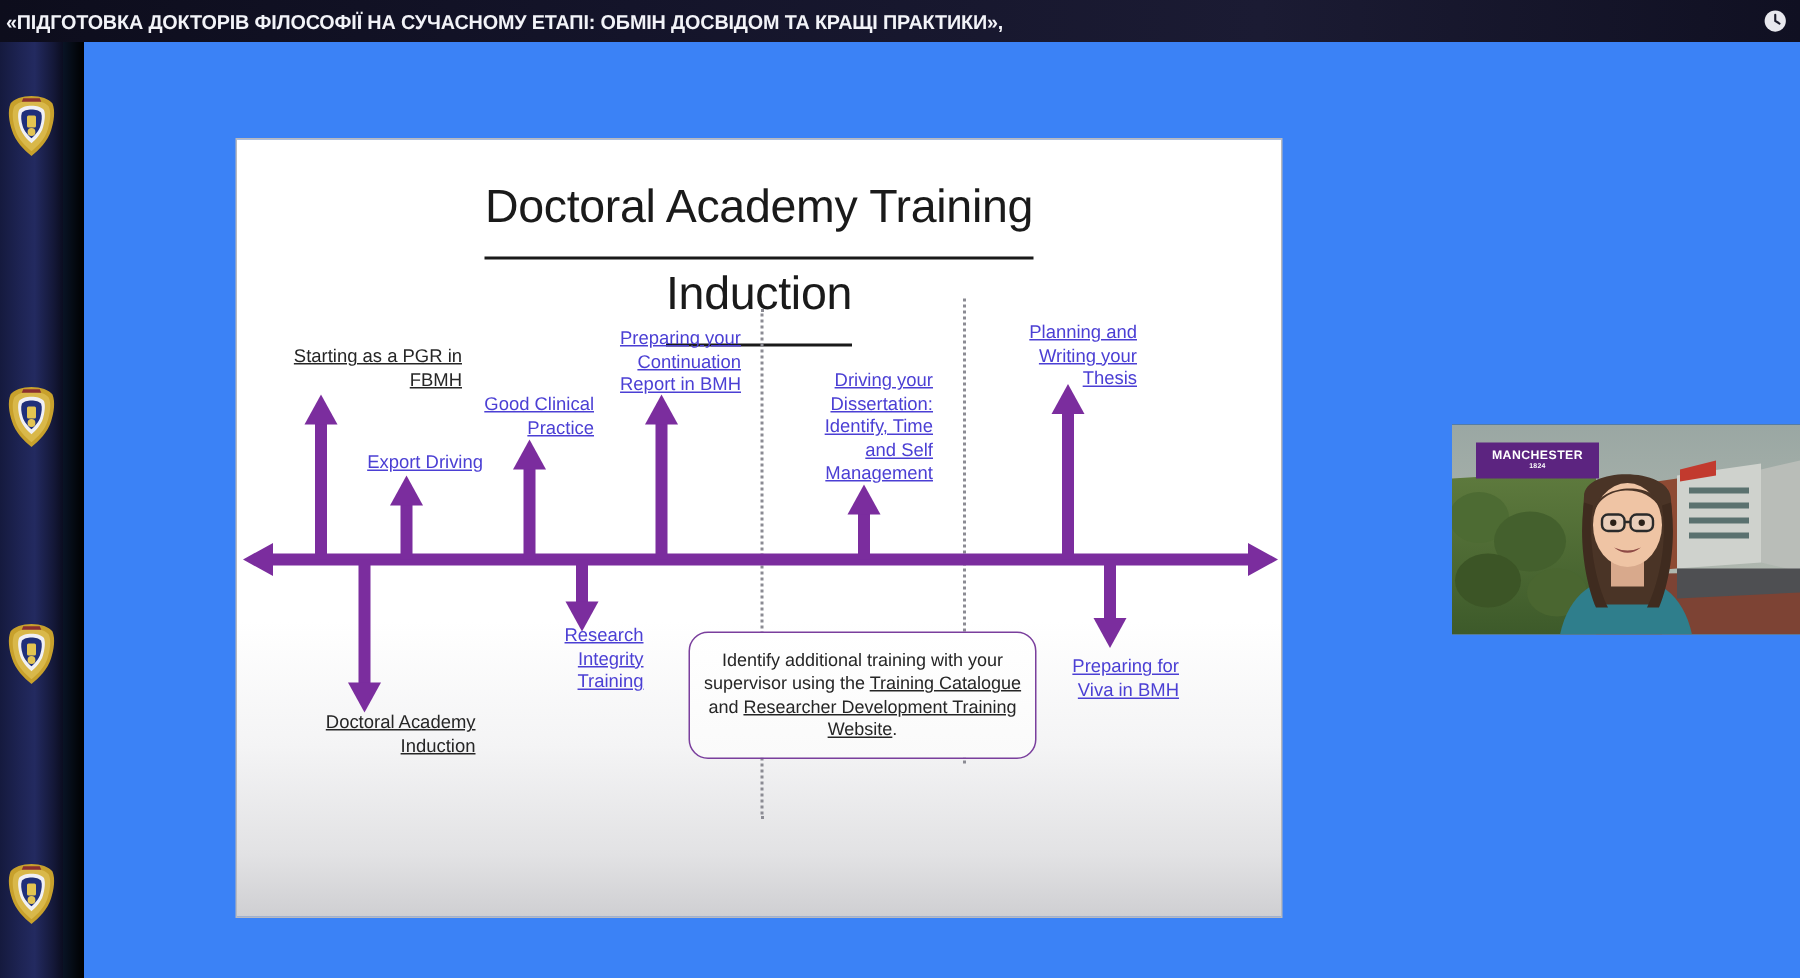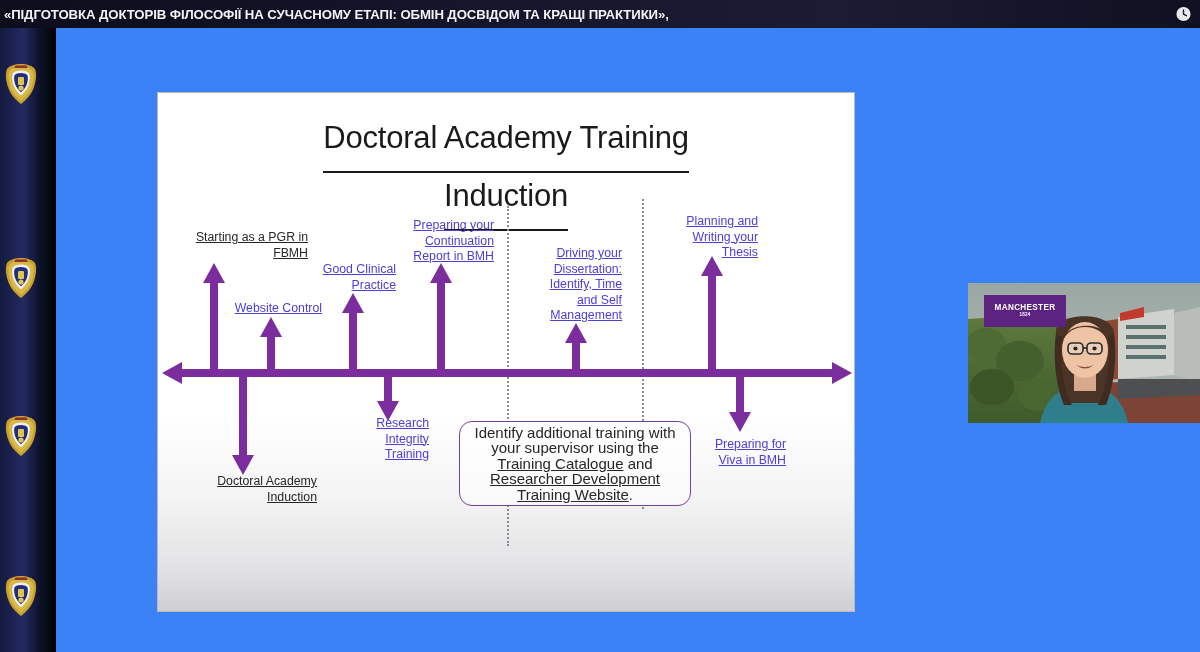--- a/index.html
+++ b/index.html
@@ -79,32 +79,32 @@
 
   
   .callout{
     position:absolute; left:458px; top:420px; width:232px; height:85px;
     border:1.6px solid #7a3f9d; border-radius:13px;
     background:linear-gradient(180deg,#ffffff,#fafafa);
     display:flex; align-items:center; justify-content:center;
     padding:4px 9px;
   }
   .callout-text{
-    font-size:15px; line-height:15.5px; color:#262626; text-align:center;
+    font-size:12px; line-height:15.5px; color:#262626; text-align:center;
   }
   .callout-text u{ text-decoration:underline; }
 
   
   .webcam{
     position:absolute; left:968px; top:283px; width:232px; height:140px;
     overflow:hidden; background:#5a6a55;
   }
   .wc-bg{ position:absolute; inset:0; }
   .wc-logo{
-    position:absolute; left:16px; top:12px; width:82px; height:32px;
+    position:absolute; left:16px; top:12px; width:82px; height:24px;
     background:#5c2480; display:flex; align-items:center; justify-content:center;
     flex-direction:column; line-height:1;
   }
   .wc-logo .m1{ color:#fff; font-size:8.2px; font-weight:700; letter-spacing:0.3px; }
   .wc-logo .m2{ color:#fff; font-size:4.6px; font-weight:700; letter-spacing:0.2px; margin-top:1px;}
   .wc-person{ position:absolute; }
 </style>
 </head>
 <body>
 
@@ -214,21 +214,21 @@
         <polygon points="582,339 571,319 593,319"></polygon>
       </g>
     </svg>
 
     <div class="lbl plain" style="left:-10px; top:137px; width:160px;">
       <div style="white-space:pre-line">Starting as a PGR in
 FBMH</div>
     </div>
 
     <div class="lbl link" style="left:64px; top:208px; width:100px;">
-      <div style="white-space:pre-line">Website Control</div>
+      <div style="white-space:pre-line">Export Driving</div>
     </div>
 
     <div class="lbl link" style="left:152px; top:169px; width:86px;">
       <div style="white-space:pre-line">Good Clinical
 Practice</div>
     </div>
 
     <div class="lbl link" style="left:231px; top:125px; width:105px;">
       <div style="white-space:pre-line">Preparing your
 Continuation

